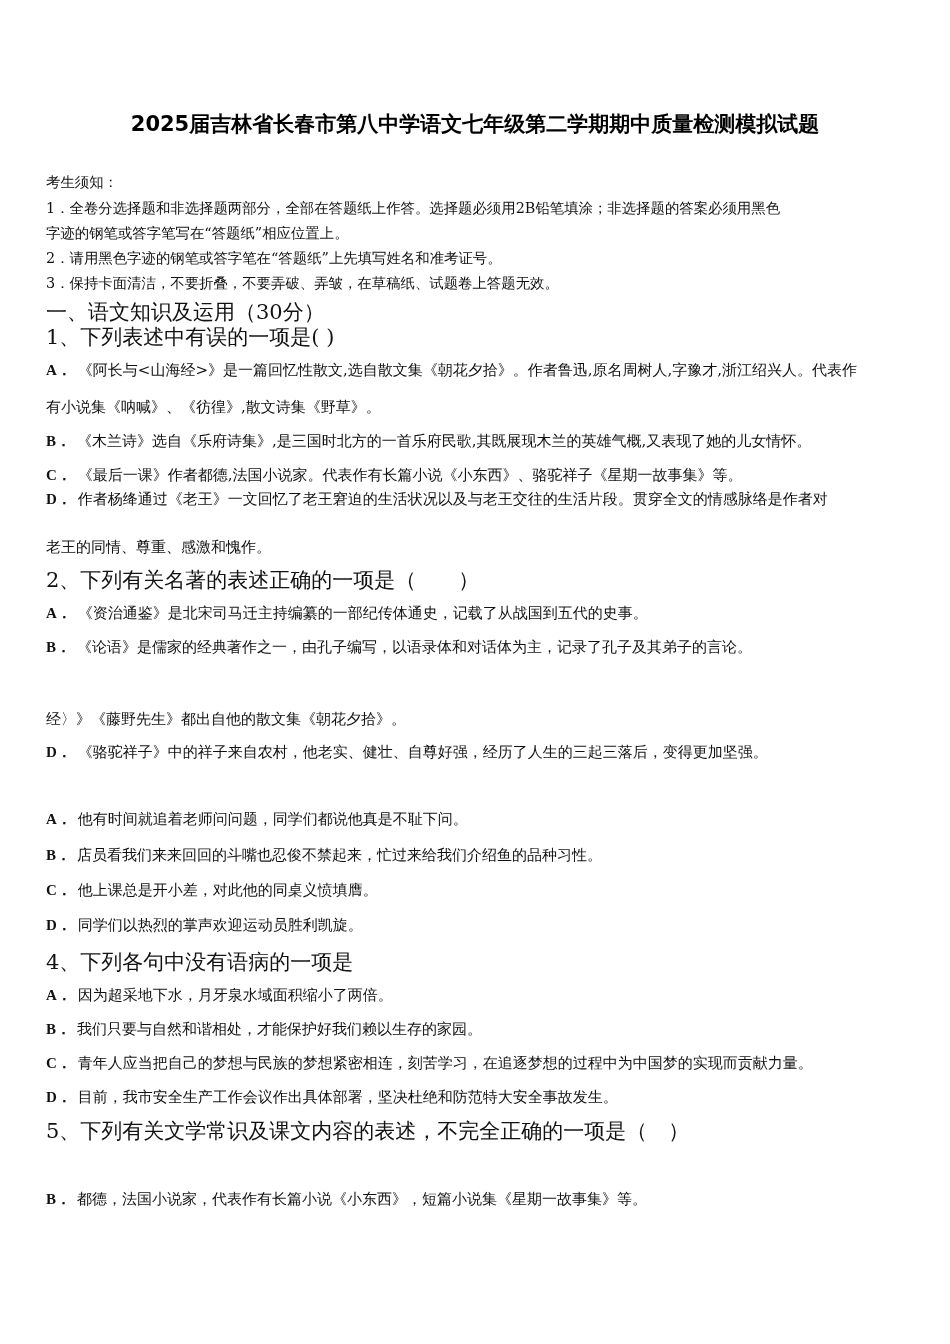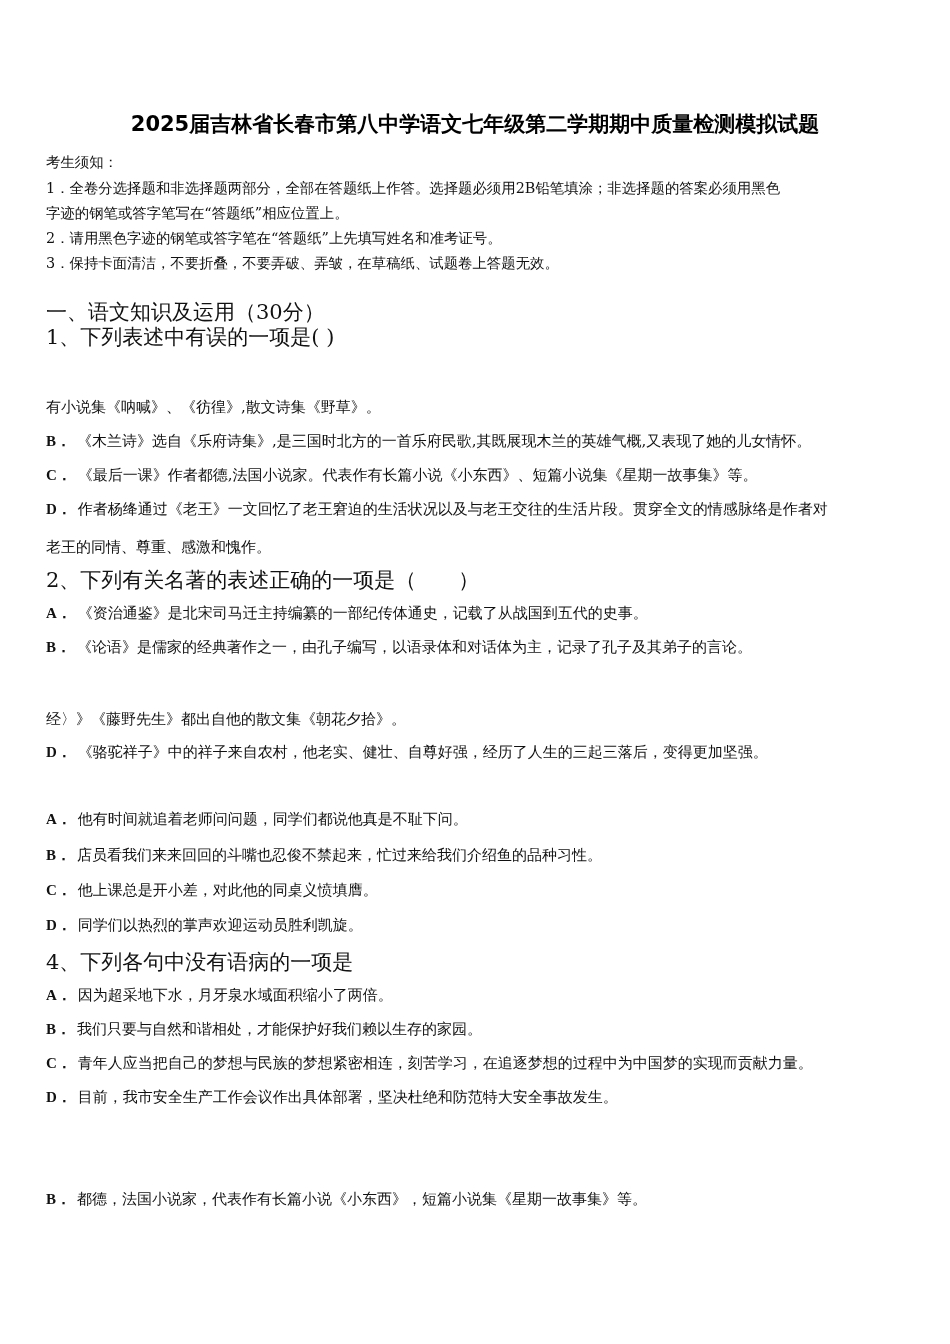--- a/index.html
+++ b/index.html
@@ -3,56 +3,58 @@
 <meta charset="utf-8">
 <style>
   html, body { margin: 0; padding: 0; background: #ffffff; }
   body { width: 950px; height: 1344px; position: relative; overflow: hidden;
          font-family: "DejaVu Serif", "Liberation Serif", serif; color: #111; }
   .page { position: absolute; left: 0; top: 0; width: 950px; height: 1344px; }
   .title { position: absolute; left: 0; width: 950px; top: 110px; text-align: center;
            font-family: "DejaVu Sans", "Liberation Sans", sans-serif; font-weight: bold;
            font-size: 21px; letter-spacing: 0px; color: #000; }
   .line { position: absolute; left: 46px; font-size: 21px; white-space: nowrap; line-height: 20px; }
-  .notice { font-size: 14.4px; }
+  .notice { font-size: 14.4px; margin-top: 20px; }
   .opt { font-size: 15px; }
   .opt .lbl { font-family: "Liberation Serif", "DejaVu Serif", serif; font-weight: bold; margin-right: 6px; }
 </style>
 </head>
 <body>
 
 <div class="page">
   <div class="title">2025届吉林省长春市第八中学语文七年级第二学期期中质量检测模拟试题</div>
 
   <div class="line notice" style="top:152px">考生须知：</div>
   <div class="line notice" style="top:178px">1．全卷分选择题和非选择题两部分，全部在答题纸上作答。选择题必须用2B铅笔填涂；非选择题的答案必须用黑色</div>
   <div class="line notice" style="top:203px">字迹的钢笔或答字笔写在“答题纸”相应位置上。</div>
   <div class="line notice" style="top:228px">2．请用黑色字迹的钢笔或答字笔在“答题纸”上先填写姓名和准考证号。</div>
   <div class="line notice" style="top:253px">3．保持卡面清洁，不要折叠，不要弄破、弄皱，在草稿纸、试题卷上答题无效。</div>
 
   <div class="line" style="top:302px">一、语文知识及运用（30分）</div>
 
   <div class="line" style="top:327px">1、下列表述中有误的一项是( )</div>
+  <div class="line opt" style="top:360px"><span class="lbl">A．</span><span>《阿长与&lt;山海经&gt;》是一篇回忆性散文,选自散文集《朝花夕拾》。作者鲁迅,原名周树人,字豫才,浙江绍兴人。代表作</span></div>
   <div class="line opt" style="top:397px">有小说集《呐喊》、《彷徨》,散文诗集《野草》。</div>
   <div class="line opt" style="top:431px"><span class="lbl">B．</span><span>《木兰诗》选自《乐府诗集》,是三国时北方的一首乐府民歌,其既展现木兰的英雄气概,又表现了她的儿女情怀。</span></div>
-  <div class="line opt" style="top:465px"><span class="lbl">C．</span><span>《最后一课》作者都德,法国小说家。代表作有长篇小说《小东西》、短篇小说集《星期一故事集》等。</span></div>
-  <div class="line opt" style="top:499px"><span class="lbl">D．</span><span>作者杨绛通过《老王》一文回忆了老王窘迫的生活状况以及与老王交往的生活片段。贯穿全文的情感脉络是作者对</span></div>
+  <div class="line opt" style="top:465px"><span class="lbl">C．</span><span>《最后一课》作者都德,法国小说家。代表作有长篇小说《小东西》、骆驼祥子《星期一故事集》等。</span></div>
+  <div class="line opt" style="top:489px"><span class="lbl">D．</span><span>作者杨绛通过《老王》一文回忆了老王窘迫的生活状况以及与老王交往的生活片段。贯穿全文的情感脉络是作者对</span></div>
   <div class="line opt" style="top:537px">老王的同情、尊重、感激和愧作。</div>
 
   <div class="line" style="top:570px">2、下列有关名著的表述正确的一项是（　　）</div>
   <div class="line opt" style="top:603px"><span class="lbl">A．</span><span>《资治通鉴》是北宋司马迁主持编纂的一部纪传体通史，记载了从战国到五代的史事。</span></div>
   <div class="line opt" style="top:637px"><span class="lbl">B．</span><span>《论语》是儒家的经典著作之一，由孔子编写，以语录体和对话体为主，记录了孔子及其弟子的言论。</span></div>
   <div class="line opt" style="top:709px">经〉》《藤野先生》都出自他的散文集《朝花夕拾》。</div>
   <div class="line opt" style="top:742px"><span class="lbl">D．</span><span>《骆驼祥子》中的祥子来自农村，他老实、健壮、自尊好强，经历了人生的三起三落后，变得更加坚强。</span></div>
 
   <div class="line opt" style="top:809px"><span class="lbl">A．</span><span>他有时间就追着老师问问题，同学们都说他真是不耻下问。</span></div>
   <div class="line opt" style="top:880px"><span class="lbl">C．</span><span>他上课总是开小差，对此他的同桌义愤填膺。</span></div>
   <div class="line opt" style="top:845px"><span class="lbl">B．</span><span>店员看我们来来回回的斗嘴也忍俊不禁起来，忙过来给我们介绍鱼的品种习性。</span></div>
   <div class="line opt" style="top:915px"><span class="lbl">D．</span><span>同学们以热烈的掌声欢迎运动员胜利凯旋。</span></div>
 
   <div class="line" style="top:952px">4、下列各句中没有语病的一项是</div>
   <div class="line opt" style="top:985px"><span class="lbl">A．</span><span>因为超采地下水，月牙泉水域面积缩小了两倍。</span></div>
   <div class="line opt" style="top:1019px"><span class="lbl">B．</span><span>我们只要与自然和谐相处，才能保护好我们赖以生存的家园。</span></div>
   <div class="line opt" style="top:1053px"><span class="lbl">C．</span><span>青年人应当把自己的梦想与民族的梦想紧密相连，刻苦学习，在追逐梦想的过程中为中国梦的实现而贡献力量。</span></div>
   <div class="line opt" style="top:1087px"><span class="lbl">D．</span><span>目前，我市安全生产工作会议作出具体部署，坚决杜绝和防范特大安全事故发生。</span></div>
 
+  <div class="line" style="top:1121px">5、下列有关文学常识及课文内容的表述，不完全正确的一项是（　）</div>
   <div class="line opt" style="top:1189px"><span class="lbl">B．</span><span>都德，法国小说家，代表作有长篇小说《小东西》，短篇小说集《星期一故事集》等。</span></div>
 </div>
 
 </body></html>

